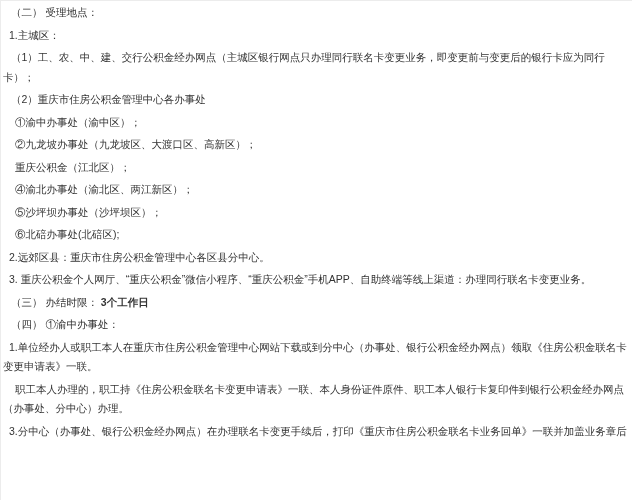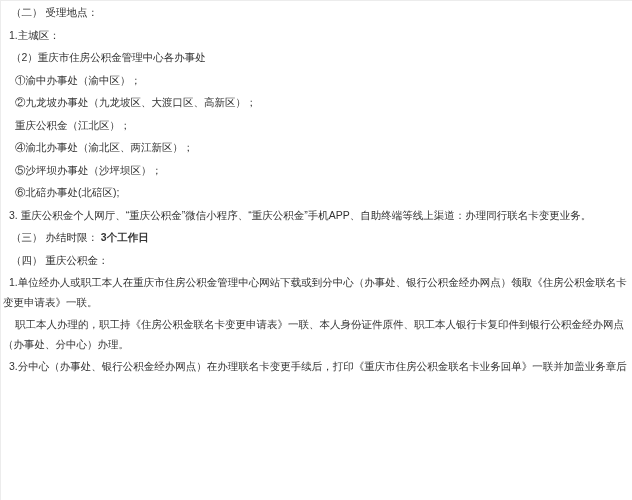--- a/index.html
+++ b/index.html
@@ -33,28 +33,31 @@
   .ind-paren  { text-indent: 8px; }   
   .ind-circ   { text-indent: 12px; }  
   .ind-cont   { text-indent: 12px; }  
 </style>
 </head>
 <body>
 
 <div class="doc">
   <p class="bold ind-paren">（二） 受理地点：</p>
   <p class="ind-num">1.主城区：</p>
+  <p class="ind-paren">（1）工、农、中、建、交行公积金经办网点（主城区银行网点只办理同行联名卡变更业务，即变更前与变更后的银行卡应为同行
+卡）；</p>
   <p class="ind-paren">（2）重庆市住房公积金管理中心各办事处</p>
   <p class="ind-circ">①渝中办事处（渝中区）；</p>
   <p class="ind-circ">②九龙坡办事处（九龙坡区、大渡口区、高新区）；</p>
   <p class="ind-circ">重庆公积金（江北区）；</p>
   <p class="ind-circ">④渝北办事处（渝北区、两江新区）；</p>
   <p class="ind-circ">⑤沙坪坝办事处（沙坪坝区）；</p>
   <p class="ind-circ">⑥北碚办事处(北碚区);</p>
+  <p class="ind-num">2.远郊区县：重庆市住房公积金管理中心各区县分中心。</p>
   <p class="ind-num">3. 重庆公积金个人网厅、“重庆公积金”微信小程序、“重庆公积金”手机APP、自助终端等线上渠道：办理同行联名卡变更业务。</p>
   <p class="ind-paren"><span class="bold">（三） 办结时限：</span><span class="val"> 3个工作日</span></p>
-  <p class="bold ind-paren">（四） 重庆公积金：</p>
+  <p class="bold ind-paren">（四） ①渝中办事处：</p>
   <p class="ind-num">1.单位经办人或职工本人在重庆市住房公积金管理中心网站下载或到分中心（办事处、银行公积金经办网点）领取《住房公积金联名卡
 变更申请表》一联。</p>
   <p class="ind-cont">职工本人办理的，职工持《住房公积金联名卡变更申请表》一联、本人身份证件原件、职工本人银行卡复印件到银行公积金经办网点
 （办事处、分中心）办理。</p>
   <p class="ind-num">3.分中心（办事处、银行公积金经办网点）在办理联名卡变更手续后，打印《重庆市住房公积金联名卡业务回单》一联并加盖业务章后</p>
 </div>
 
 </body></html>

